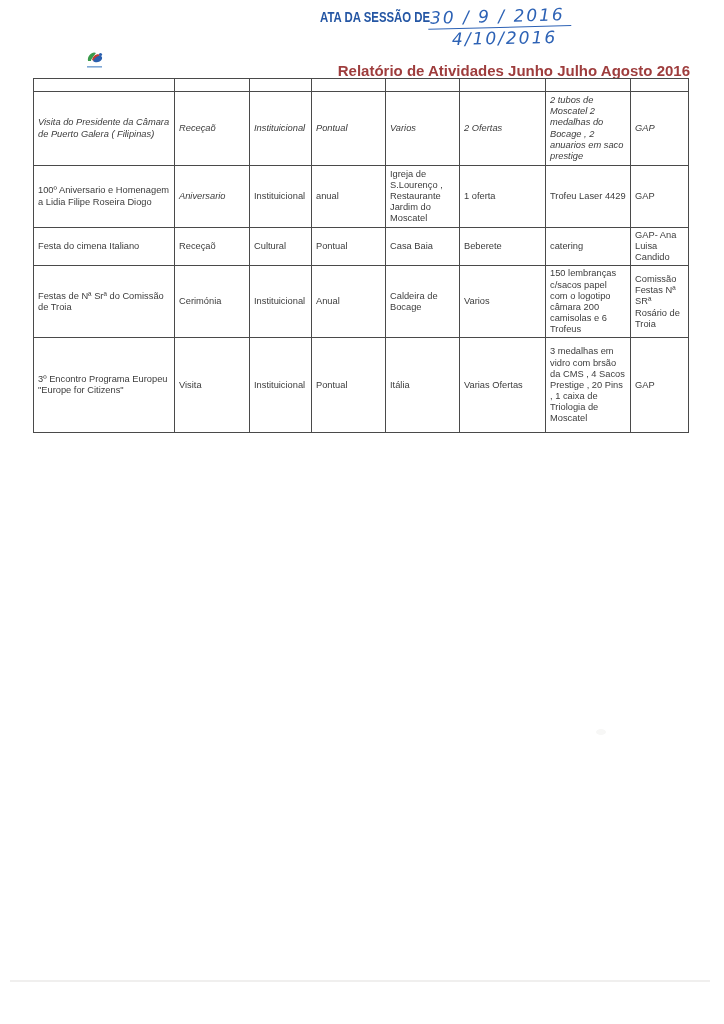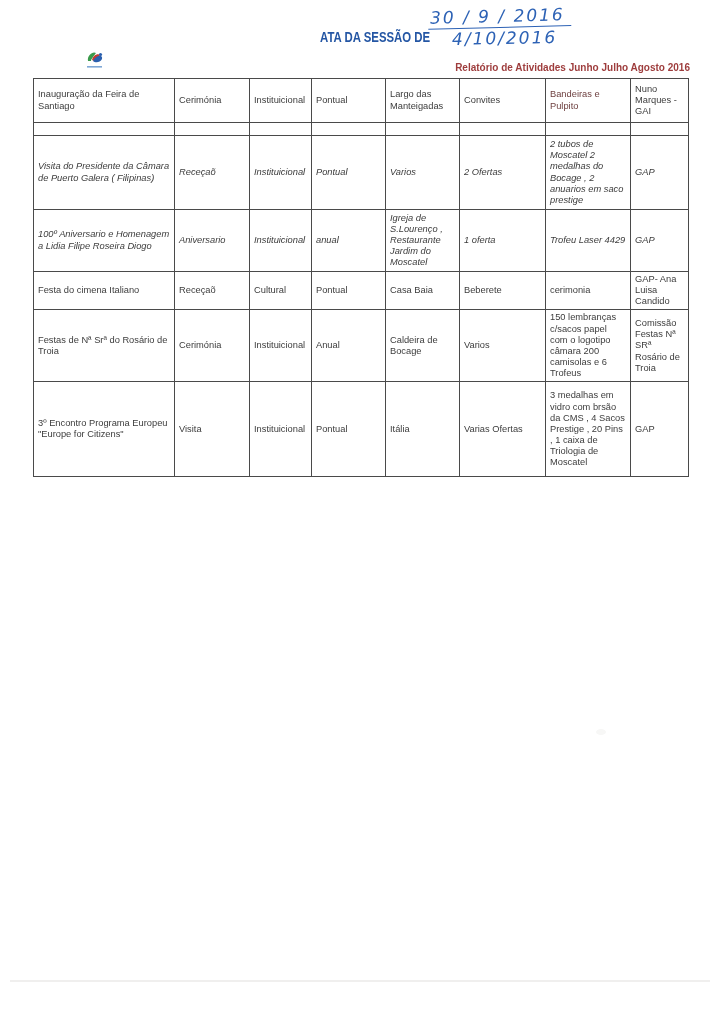--- a/index.html
+++ b/index.html
@@ -1,46 +1,46 @@
 <!DOCTYPE html>
 <html><head>
 <meta charset="utf-8">
 <style>
   * { margin:0; padding:0; box-sizing:border-box; }
   html,body { width:724px; height:1024px; background:#ffffff; overflow:hidden; }
   body { font-family:"Liberation Sans", sans-serif; color:#3c3c3c; position:relative; }
 
   
   .logo { position:absolute; left:84px; top:47px; width:22px; height:26px; }
-  .stamp-line { position:absolute; left:320px; top:8px; white-space:nowrap;margin-top:20px; }
+  .stamp-line { position:absolute; left:320px; top:8px; white-space:nowrap; }
   .stamp-label {
     display:inline-block; font-weight:bold; font-size:15px; color:#2456a4;
     transform:scaleX(0.76); transform-origin:left center; letter-spacing:0px;
   }
   .hand { font-family:"DejaVu Sans", sans-serif; font-style:italic;
           color:#2d62b5; }
   .date1 { position:absolute; left:428px; top:6px; font-size:17px; letter-spacing:2px;
            border-bottom:1.5px solid #2d62b5; padding:0 6px 1px 2px; transform:rotate(-1.5deg); }
   .date2 { position:absolute; left:452px; top:28px; font-size:17px; letter-spacing:2px;
            transform:rotate(-1deg); }
-  .report-title { position:absolute; right:34px; top:62px; font-size:10px; font-weight:bold;
+  .report-title { position:absolute; right:34px; top:62px; font-size:15px; font-weight:bold;
                   color:#9e3d3d; }
 
   
   table.doc { position:absolute; left:33px; top:78px; width:655px;
               border-collapse:collapse; table-layout:fixed;
               font-size:9.3px; line-height:1.2; }
   table.doc td { border:1px solid #4a4a4a; vertical-align:middle;
                  padding:2px 4px; word-wrap:break-word; }
   table.doc { border:1.5px solid #3b3b3b; }
   tr.r0 td { height:44px; }
   tr.r1 td { height:13px; padding:0; }
   tr.r2 td { height:74px;font-style:italic; }
   tr.r3 td { height:26px; }
-  tr.r4 td { height:62px;font-style:italic; }
+  tr.r4 td { height:62px; }
   tr.r5 td { height:38px;margin-left:23px; }
   tr.r6 td { height:31px; }
   tr.r7 td { height:70px; }
   tr.r8 td { height:32px; }
   tr.r9 td { height:95px; }
   td.it { font-style:italic; }
   td.tint { color:#6e4040; }
 
   
   .scan-line { position:absolute; left:10px; top:980px; width:700px; height:2px;
@@ -74,30 +74,20 @@
     <col style="width:141px">
       <col style="width:75px">
       <col style="width:62px">
       <col style="width:74px">
     <col style="width:74px">
       <col style="width:86px">
       <col style="width:85px">
       <col style="width:58px">
   </colgroup>
   <tbody>
-    <tr class="r0">
-      <td>Inauguração da Feira de Santiago</td>
-      <td>Cerimónia</td>
-      <td>Instituicional</td>
-      <td>Pontual</td>
-      <td>Largo das Manteigadas</td>
-      <td>Convites</td>
-      <td class="tint">Bandeiras e Pulpito</td>
-      <td>Nuno Marques - GAI</td>
-    </tr>
     <tr class="r1">
       <td></td>
       <td></td>
       <td></td>
       <td></td>
       <td></td>
       <td></td>
       <td></td>
       <td></td>
     </tr>
@@ -121,25 +111,25 @@
       <td>Trofeu Laser 4429</td>
       <td>GAP</td>
     </tr>
     <tr class="r5">
       <td>Festa do cimena Italiano</td>
       <td>Receçaõ</td>
       <td>Cultural</td>
       <td>Pontual</td>
       <td>Casa Baia</td>
       <td>Beberete</td>
-      <td>cerimonia</td>
+      <td>catering</td>
       <td>GAP- Ana Luisa Candido</td>
     </tr>
     <tr class="r7">
-      <td>Festas de Nª Srª do Rosário de Troia</td>
+      <td>Festas de Nª Srª do Comissão de Troia</td>
       <td>Cerimónia</td>
       <td>Instituicional</td>
       <td>Anual</td>
       <td>Caldeira de Bocage</td>
       <td>Varios</td>
       <td>150 lembranças c/sacos papel com o logotipo câmara 200 camisolas e 6 Trofeus</td>
       <td>Comissão Festas Nª SRª Rosário de Troia</td>
     </tr>
     <tr class="r9">
       <td>3º Encontro Programa Europeu "Europe for Citizens"</td>

